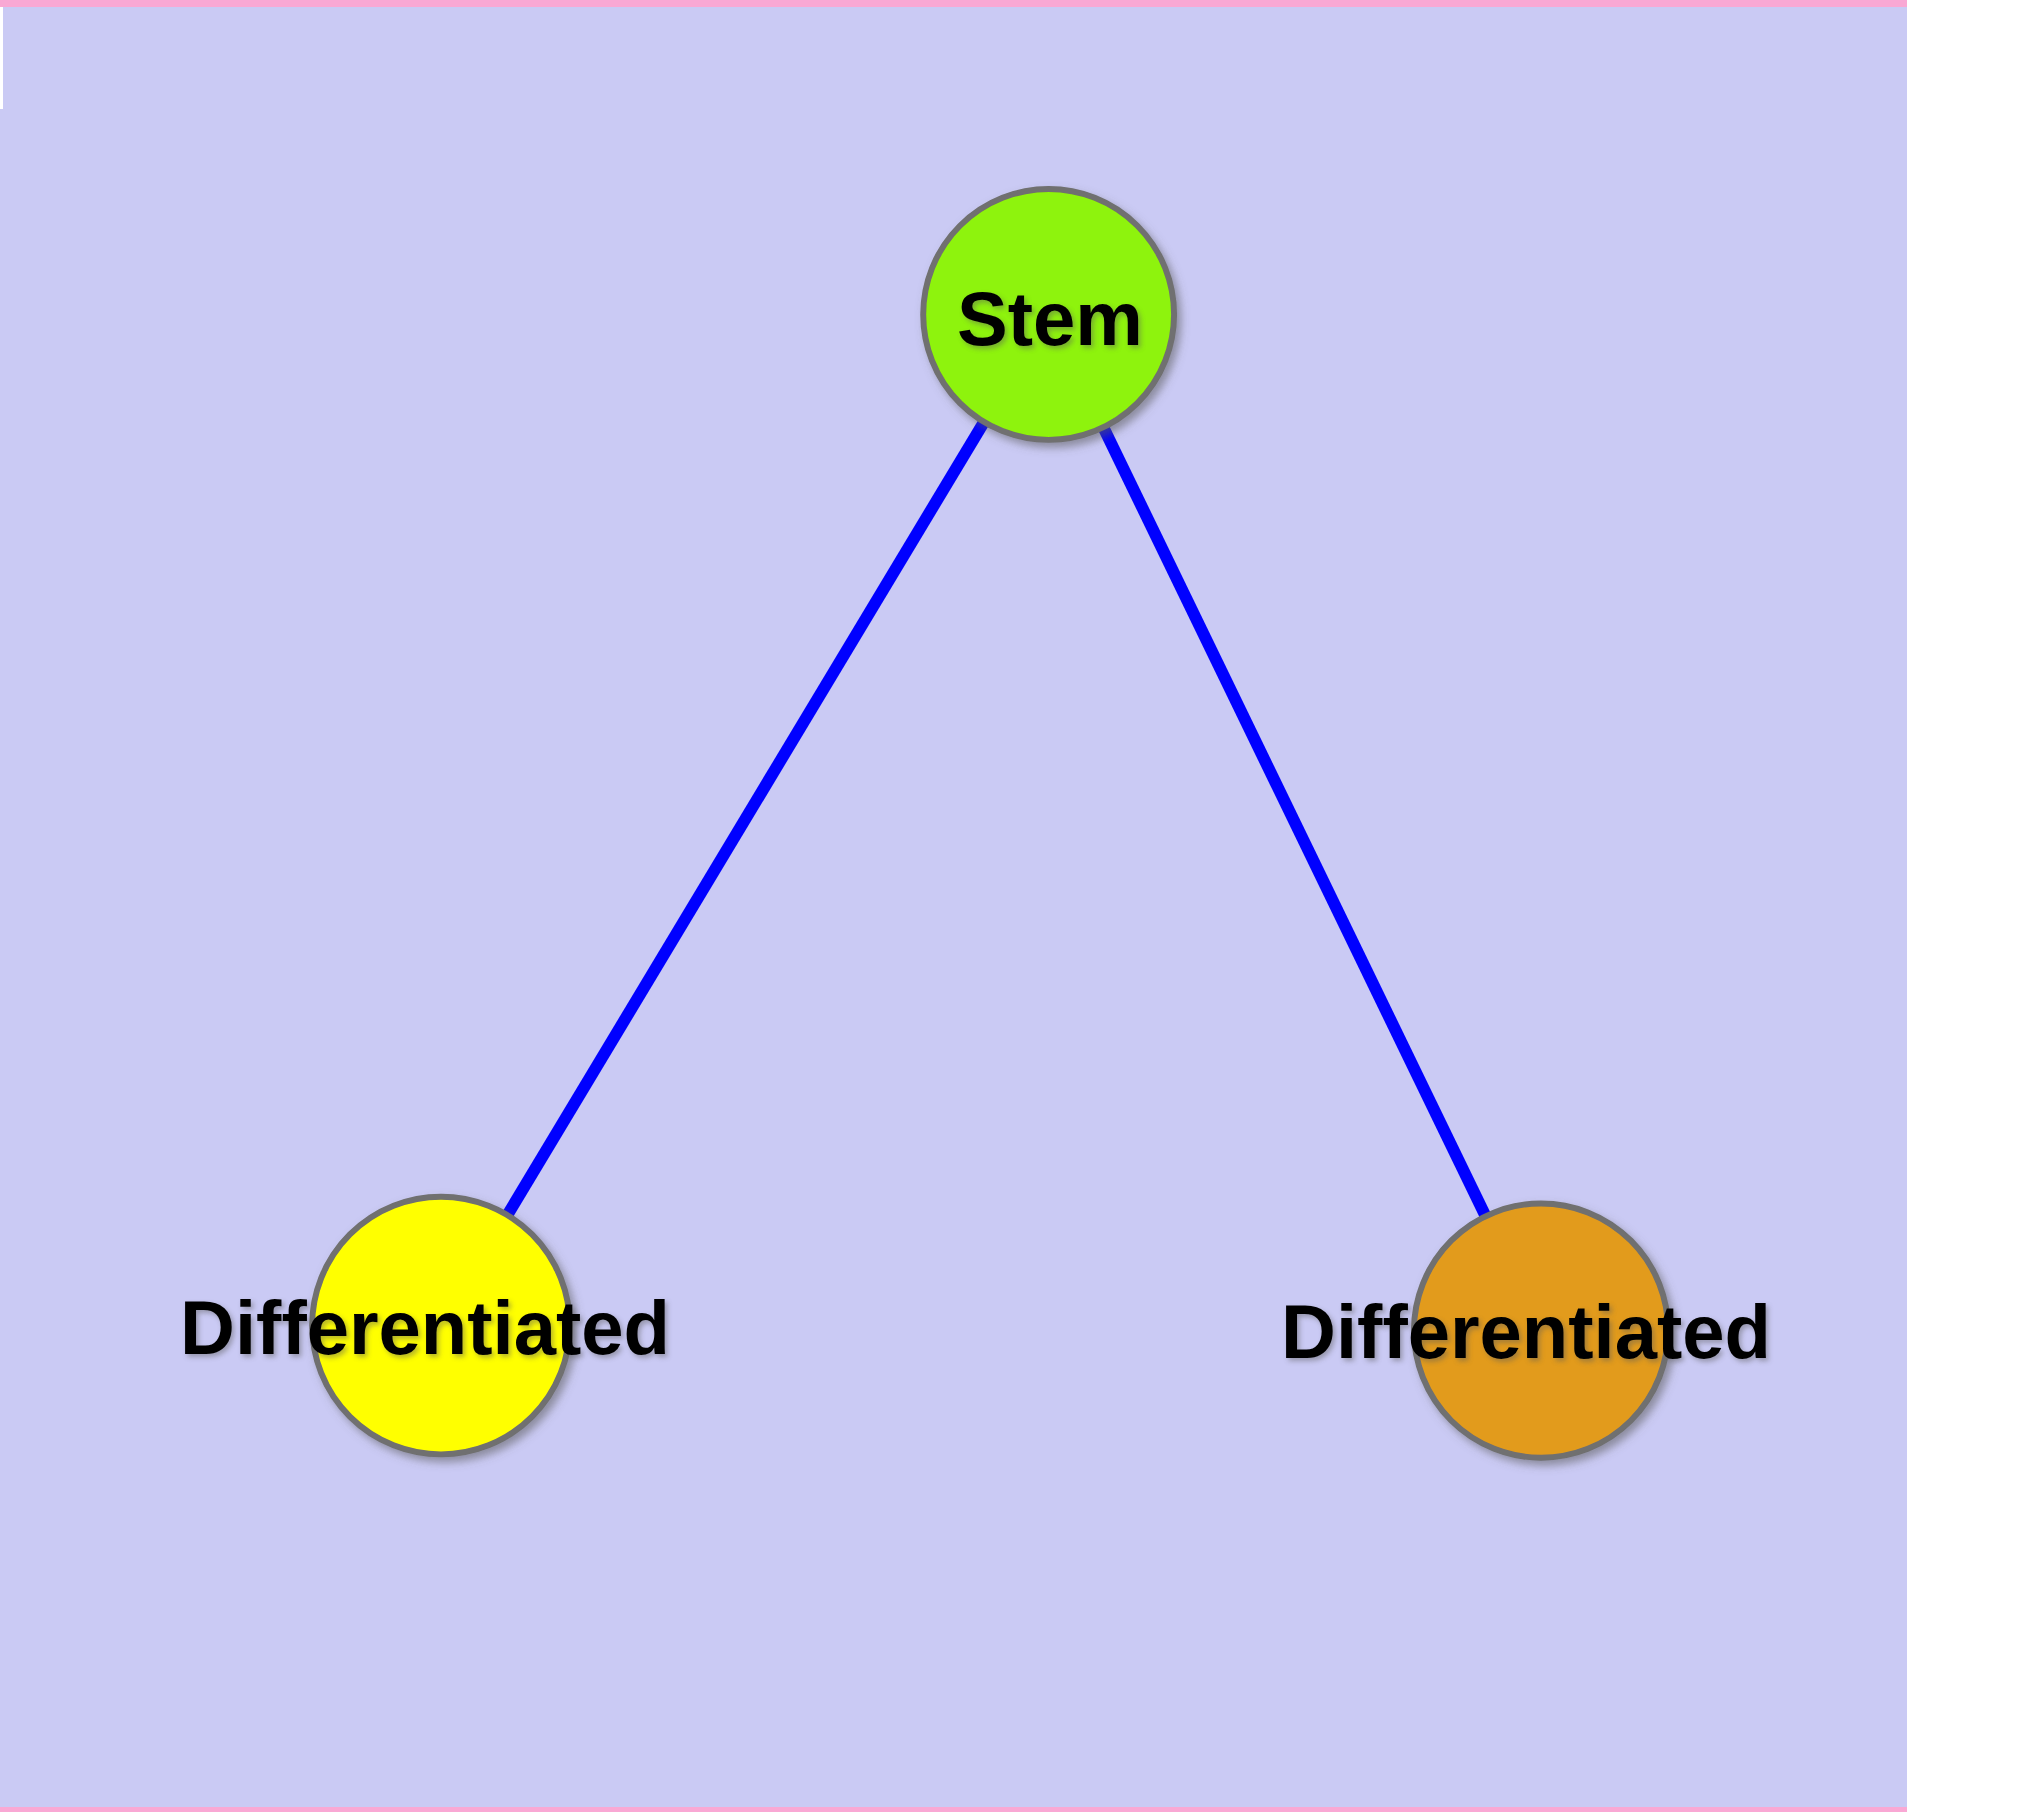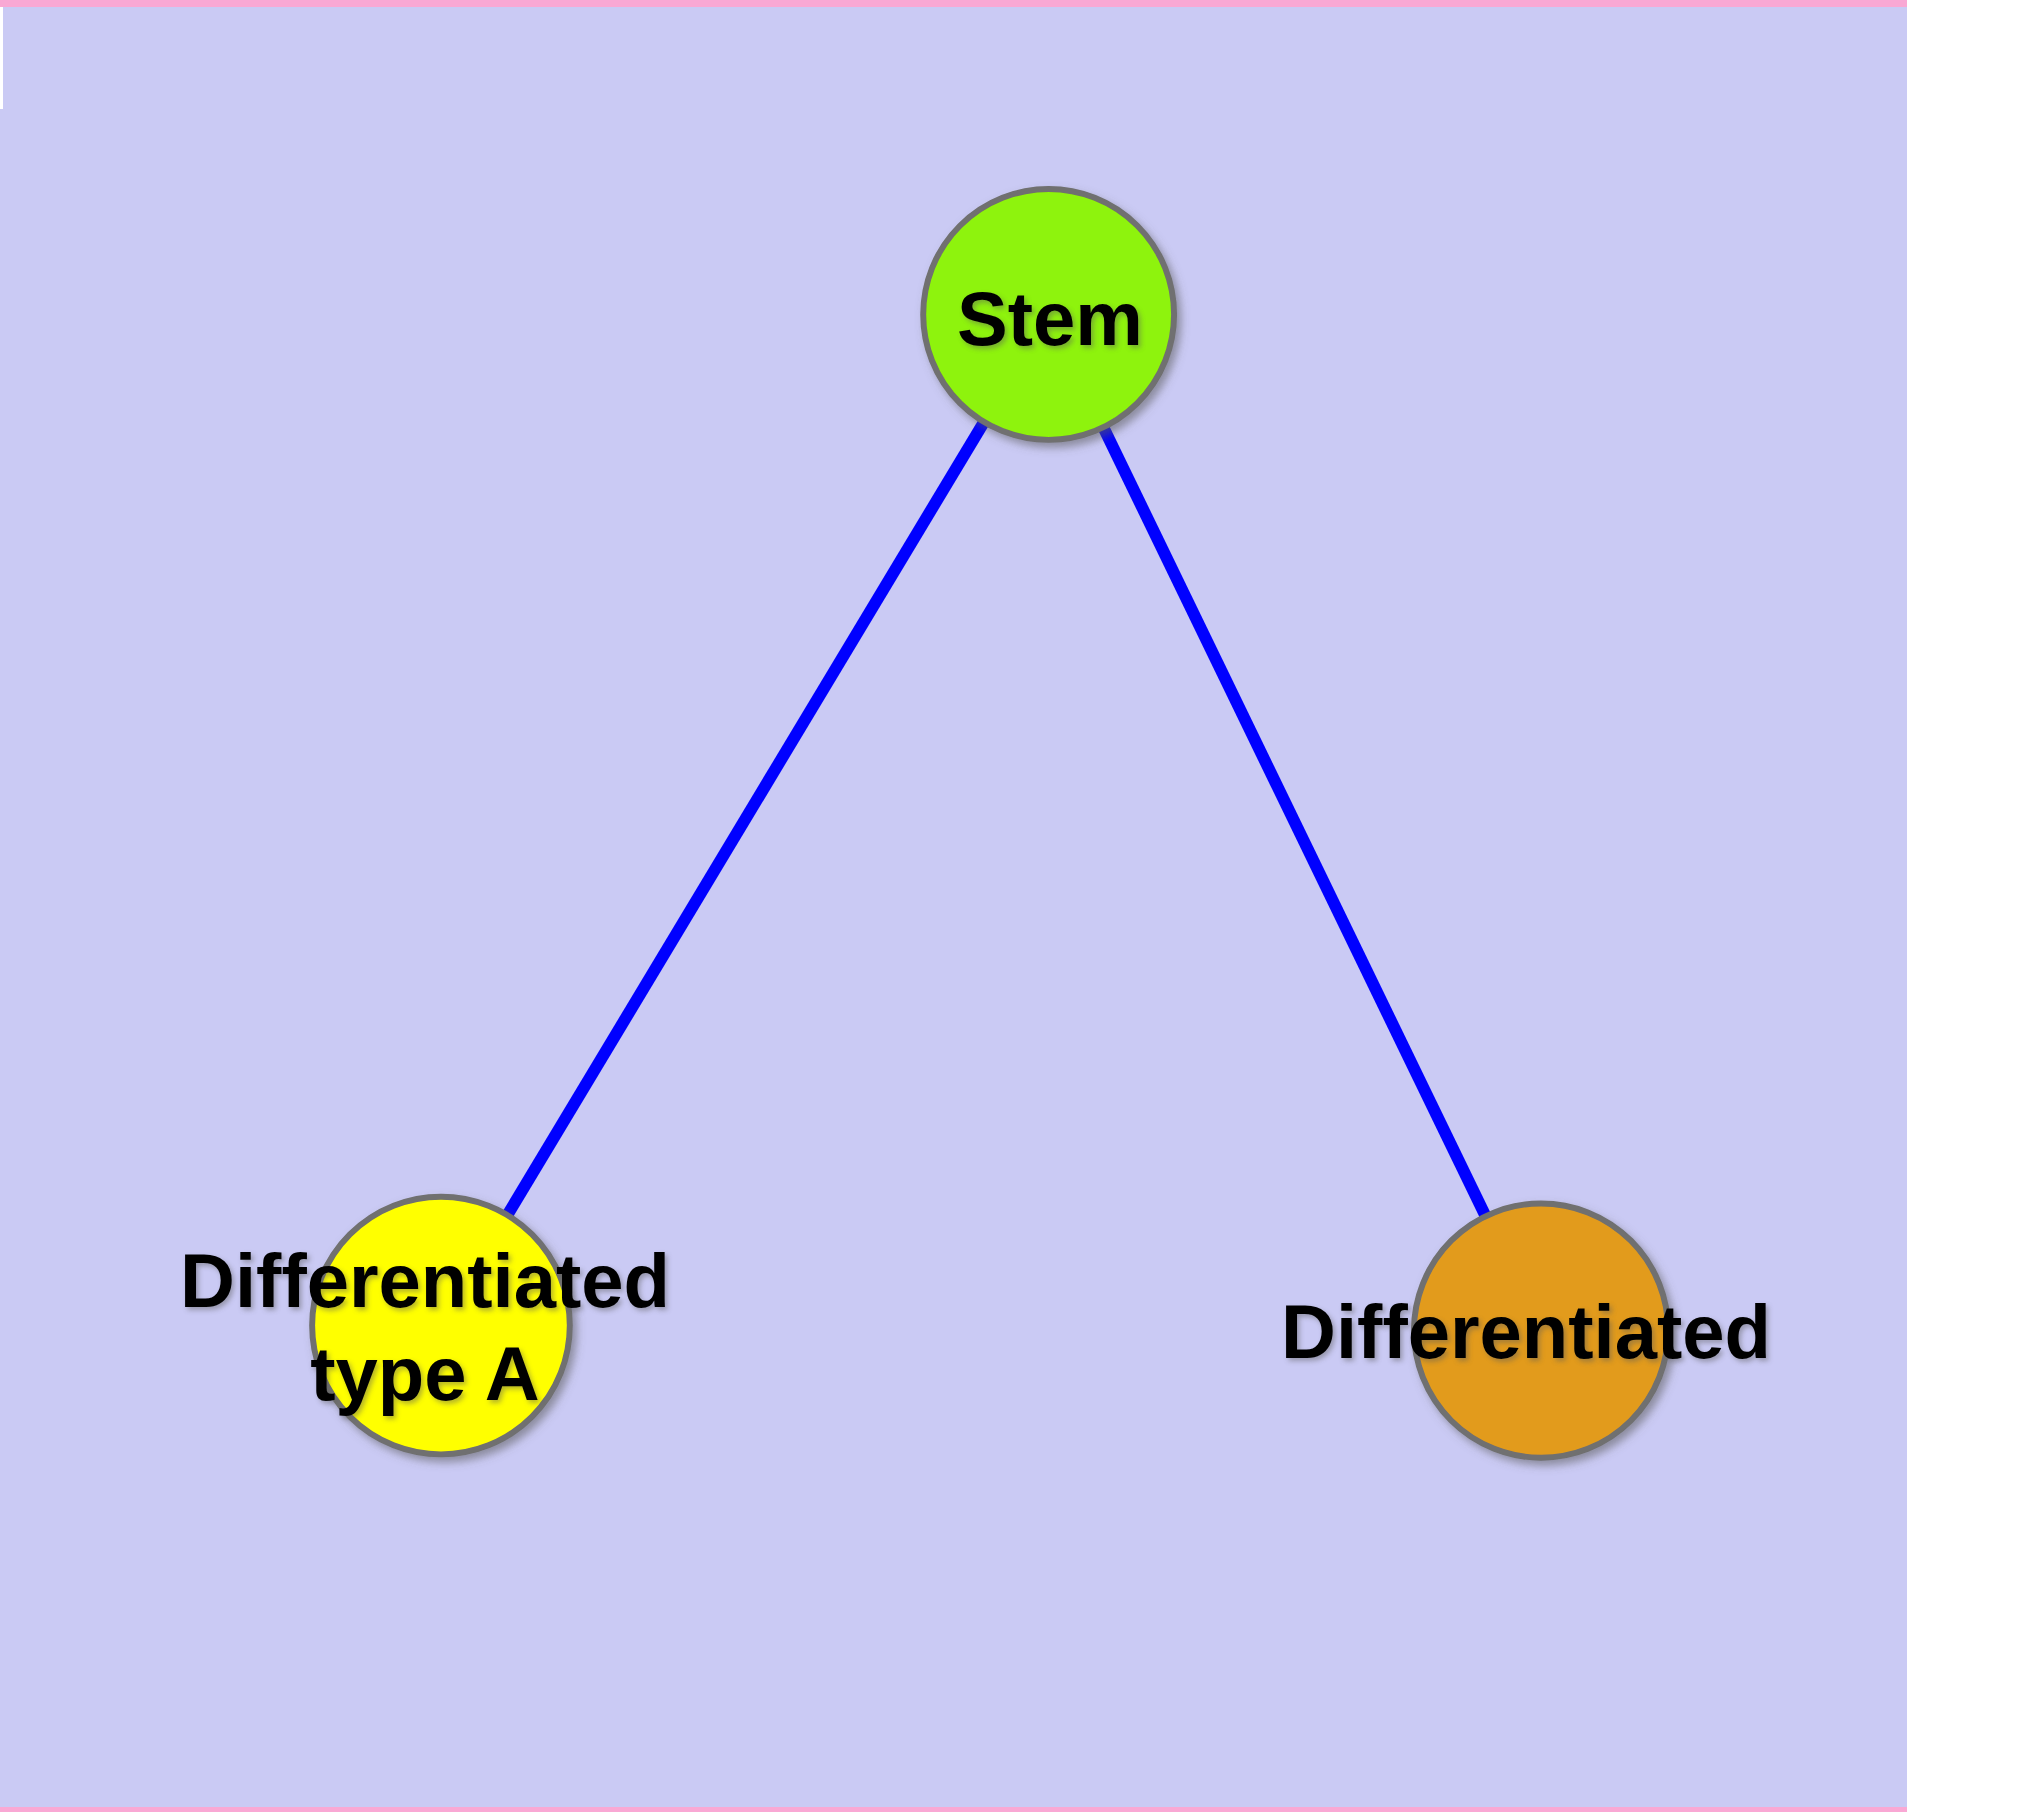--- a/index.html
+++ b/index.html
@@ -89,21 +89,20 @@
     <circle class="node" cx="520" cy="1564" r="152" filter="url(#nodeShadow)" fill="#ffff00"></circle>
     <circle class="node" cx="1818" cy="1570" r="150" filter="url(#nodeShadow)" fill="#e29b1e"></circle>
   </svg>
 
   <div class="label label-stem" style="color: rgb(0, 0, 0);">
     <span>Stem</span>
   </div>
 
   <div class="label label-type-a" style="color: rgb(0, 0, 0);">
     <span>Differentiated</span>
-    <span>type A</span>
   </div>
 
   <div class="label label-type-b" style="color: rgb(0, 0, 0);">
     <span>Differentiated</span>
   </div>
 
 </div>
 
 
 </body></html>

